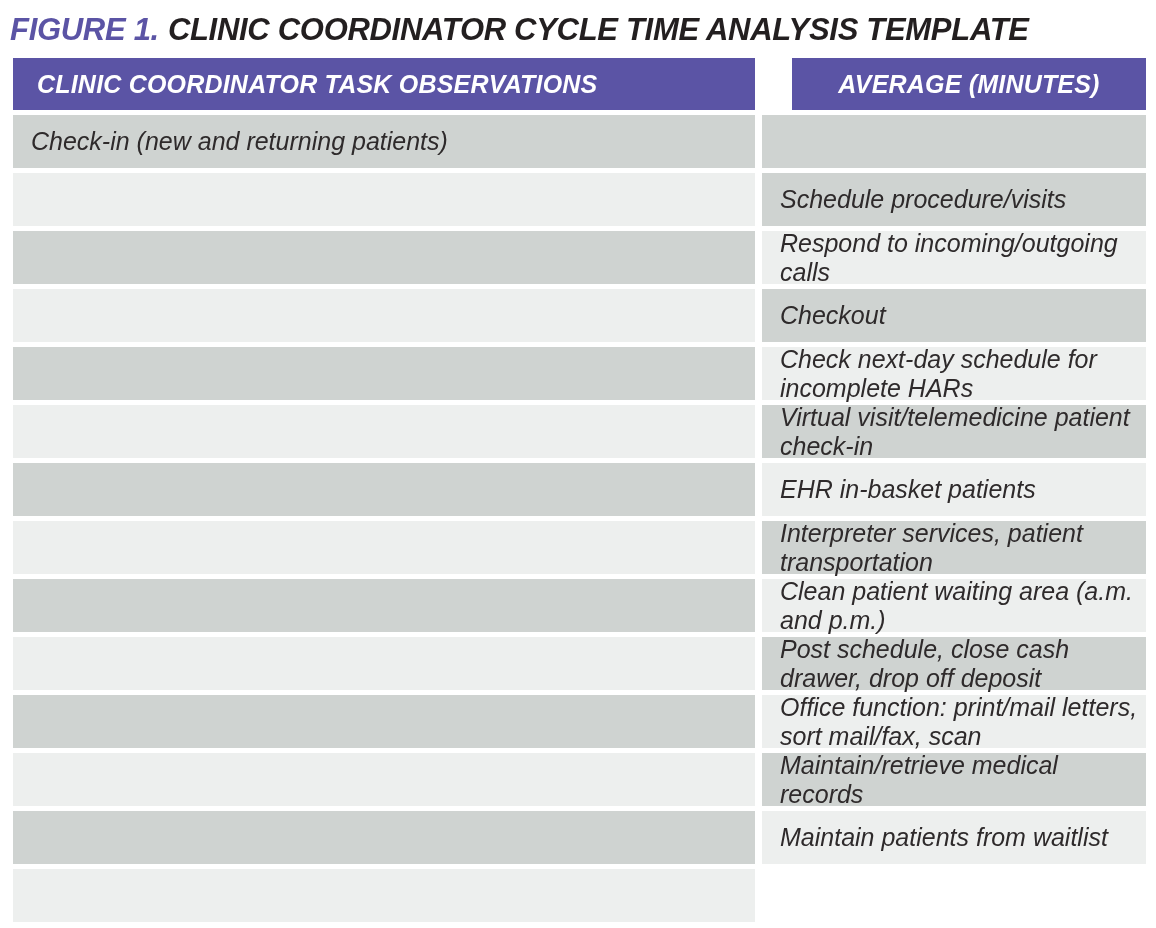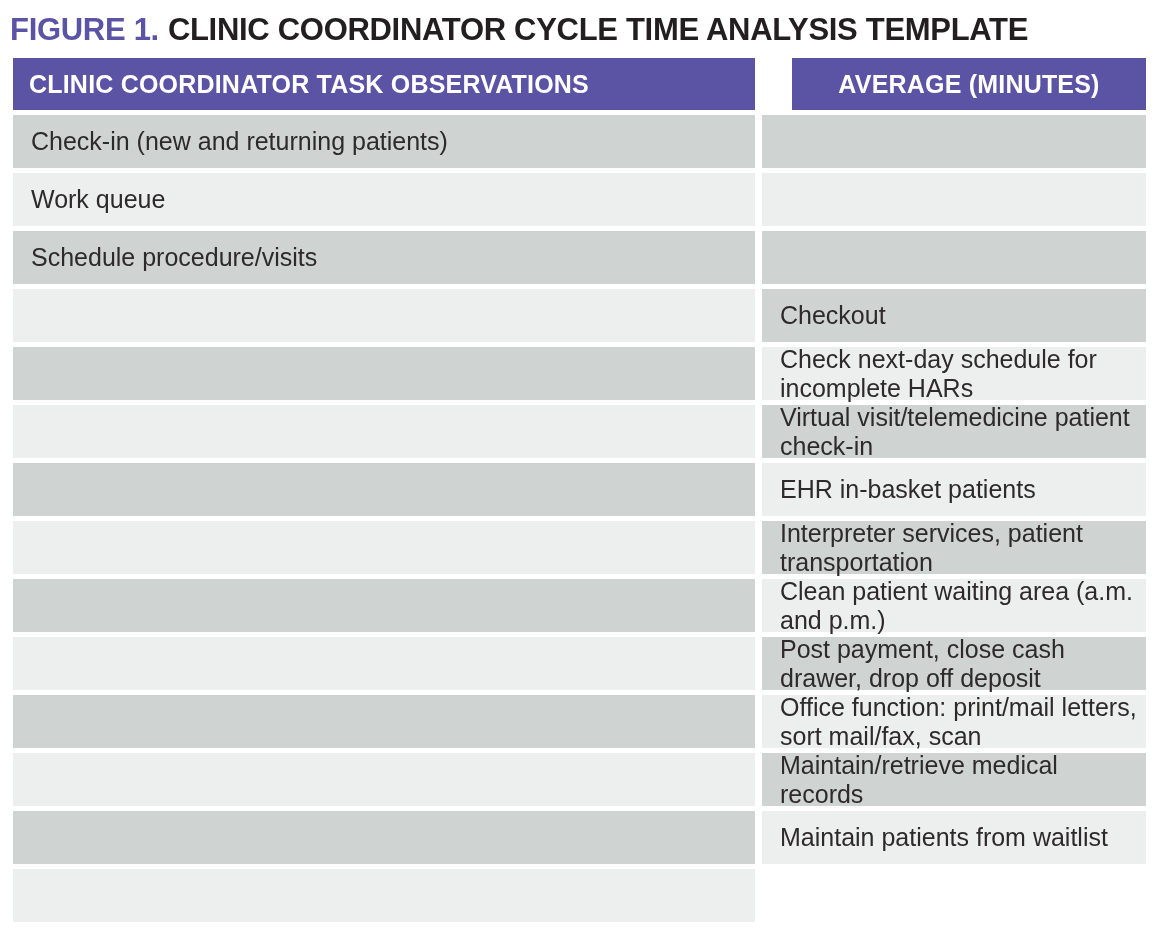--- a/index.html
+++ b/index.html
@@ -8,20 +8,21 @@
     background: #ffffff;
     width: 1156px;
     height: 928px;
     font-family: "Liberation Sans", sans-serif;
     overflow: hidden;
   }
   .page {
     padding: 10px 10px 0 13px;
     box-sizing: border-box;
     width: 948px;
+    font-style: italic;
   }
   .figure-title {
     font-weight: bold;
     font-size: 31px;
     letter-spacing: -0.3px;
     line-height: 40px;
     margin: 0 0 8px 0;
     white-space: nowrap;
     margin-left: -3px;
   }
@@ -46,21 +47,21 @@
     box-sizing: border-box;
   }
   .cell.header {
     height: 52px;
     background: var(--header-bg, #5b54a5);
     color: #ffffff;
     font-weight: bold;
     font-size: 25px;
     letter-spacing: 0.2px;
   }
-  .header.task-col { padding-left: 16px; }
+  .header.task-col { padding-left: 24px; }
   .header.avg-col  { justify-content: center; margin-left: 30px; }
   .cell.task {
     padding-left: 18px;
     font-size: 25px;
     color: var(--row-text, #2e2a2b);
   }
   .cell.avg {
     justify-content: center;
     font-size: 25px;
     color: var(--row-text, #2e2a2b);
@@ -76,38 +77,38 @@
   <div class="figure-title">
     <span class="fig-label">FIGURE 1.</span><span class="fig-heading">CLINIC COORDINATOR CYCLE TIME ANALYSIS TEMPLATE</span>
   </div>
 
   <div class="cycle-table">
     <div class="cell header task-col">CLINIC COORDINATOR TASK OBSERVATIONS</div>
     <div class="cell header avg-col">AVERAGE (MINUTES)</div>
 
   <div class="cell task dark">Check-in (new and returning patients)</div>
       <div class="cell avg dark"></div>
-      <div class="cell task light">Work queue</div>
       <div class="cell avg light"></div>
       <div class="cell task dark">Schedule procedure/visits</div>
       <div class="cell avg dark"></div>
+      <div class="cell task light">Respond to incoming/outgoing calls</div>
       <div class="cell avg light"></div>
       <div class="cell task dark">Checkout</div>
       <div class="cell avg dark"></div>
       <div class="cell task light">Check next-day schedule for incomplete HARs</div>
       <div class="cell avg light"></div>
       <div class="cell task dark">Virtual visit/telemedicine patient check-in</div>
       <div class="cell avg dark"></div>
       <div class="cell task light">EHR in-basket patients</div>
       <div class="cell avg light"></div>
       <div class="cell task dark">Interpreter services, patient transportation</div>
       <div class="cell avg dark"></div>
       <div class="cell task light">Clean patient waiting area (a.m. and p.m.)</div>
       <div class="cell avg light"></div>
-      <div class="cell task dark">Post payment, close cash drawer, drop off deposit</div>
+      <div class="cell task dark">Post schedule, close cash drawer, drop off deposit</div>
       <div class="cell avg dark"></div>
       <div class="cell task light">Office function: print/mail letters, sort mail/fax, scan</div>
       <div class="cell avg light"></div>
       <div class="cell task dark">Maintain/retrieve medical records</div>
       <div class="cell avg dark"></div>
       <div class="cell task light">Maintain patients from waitlist</div>
       <div class="cell avg light"></div>
     </div>
 
 </div>

